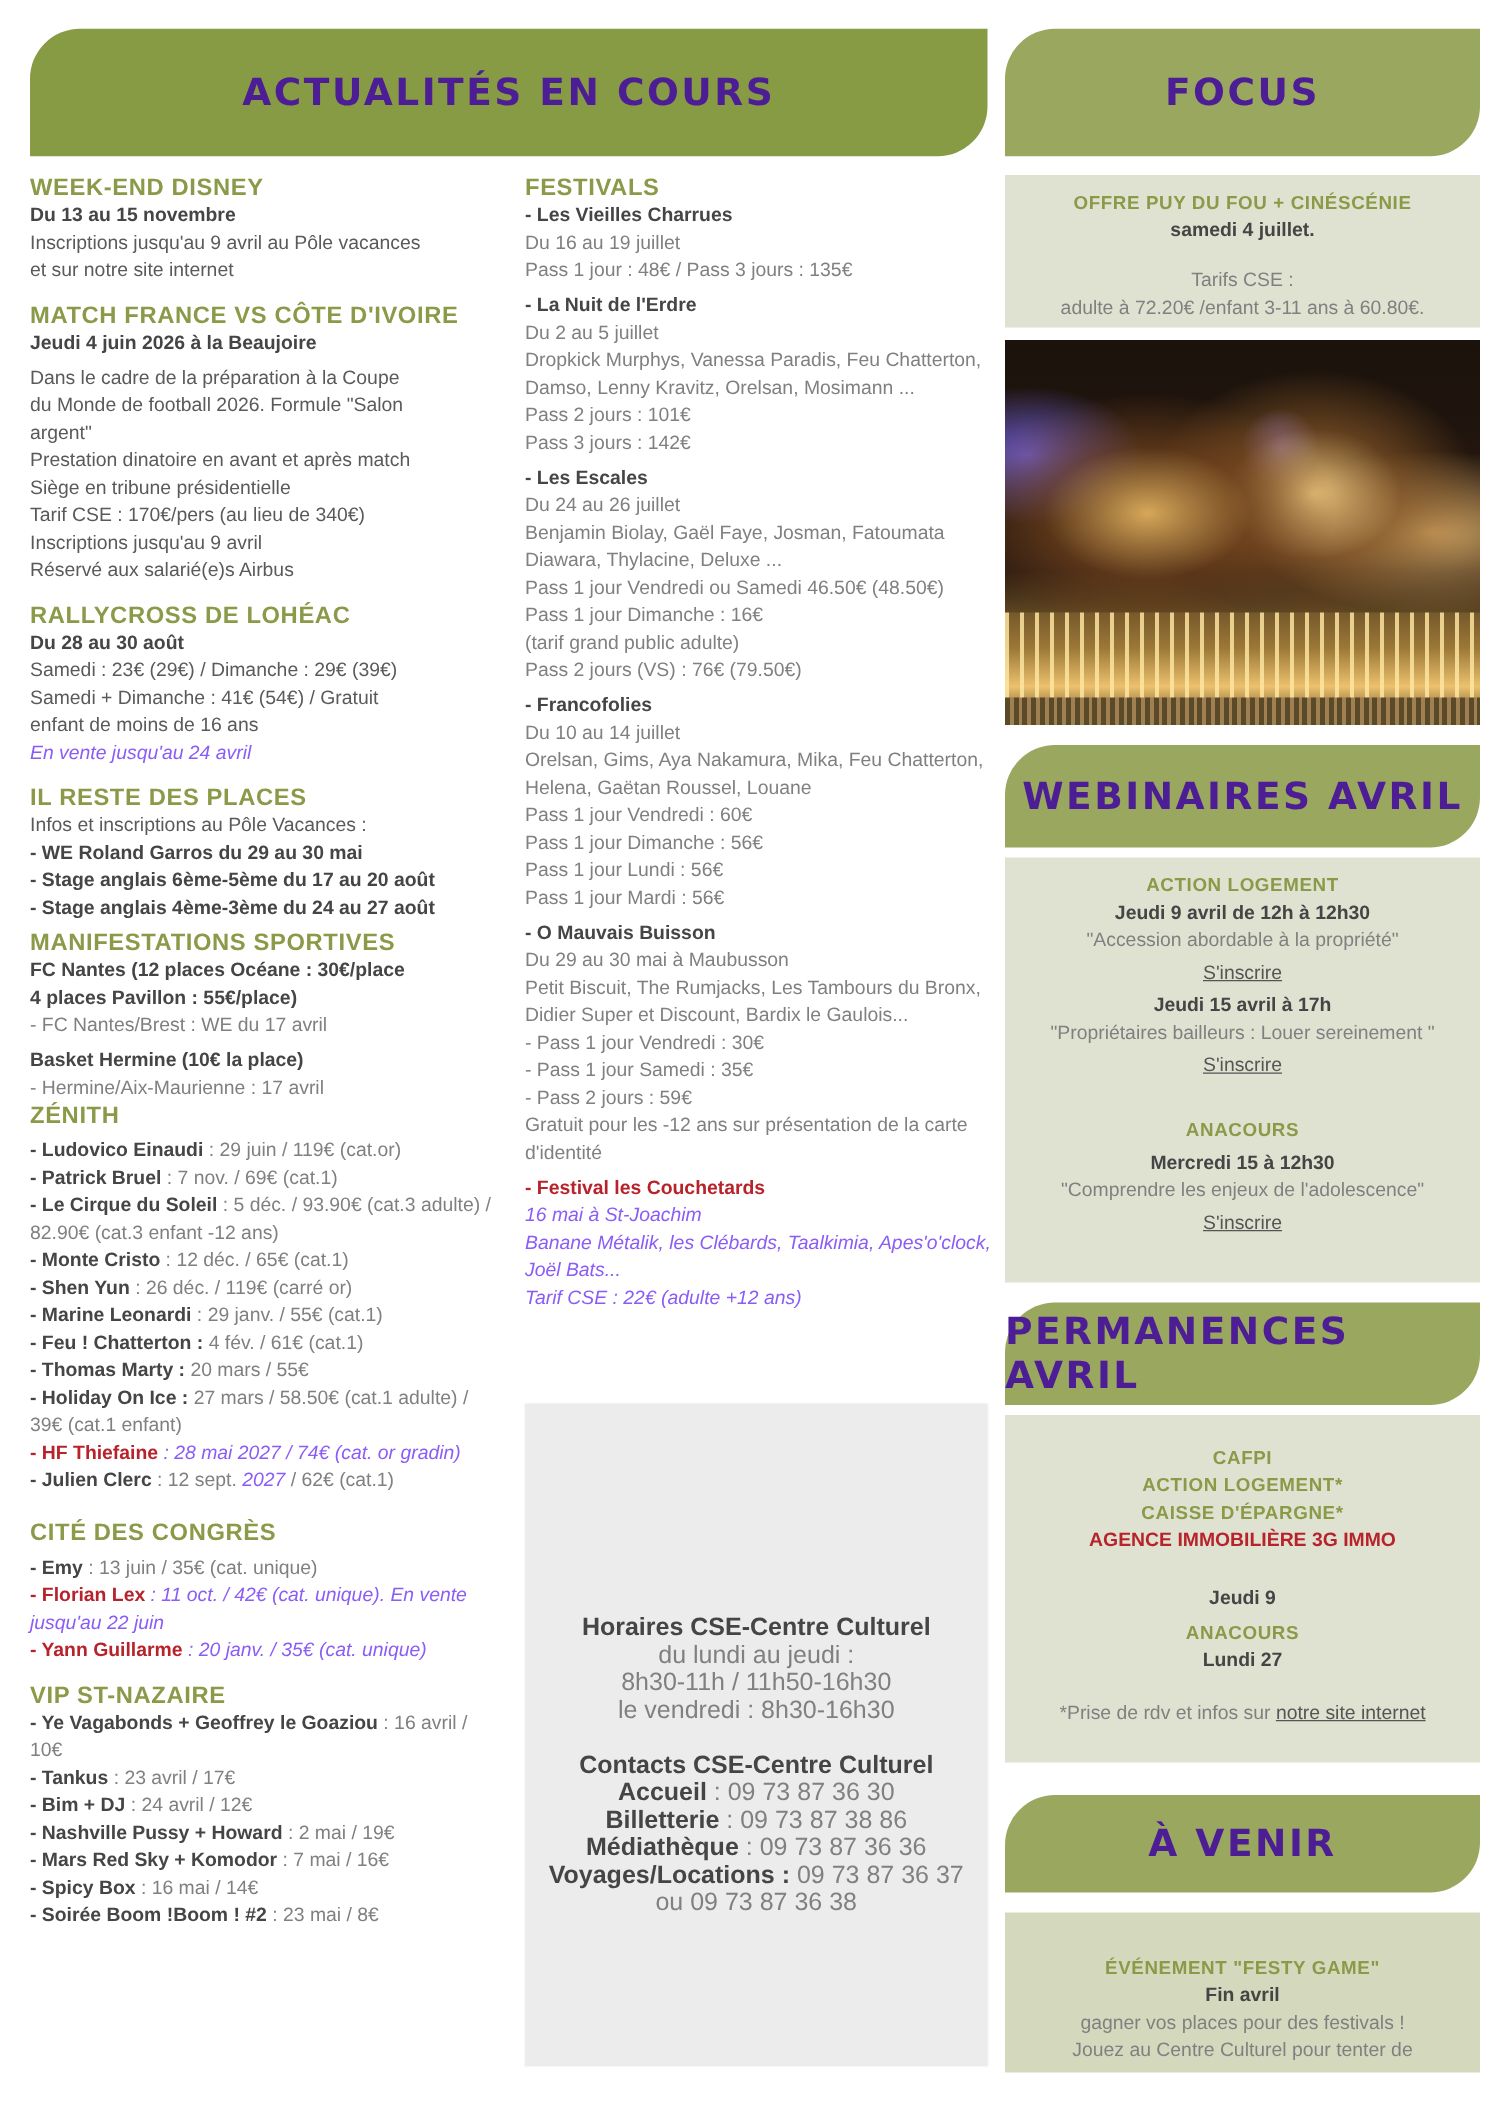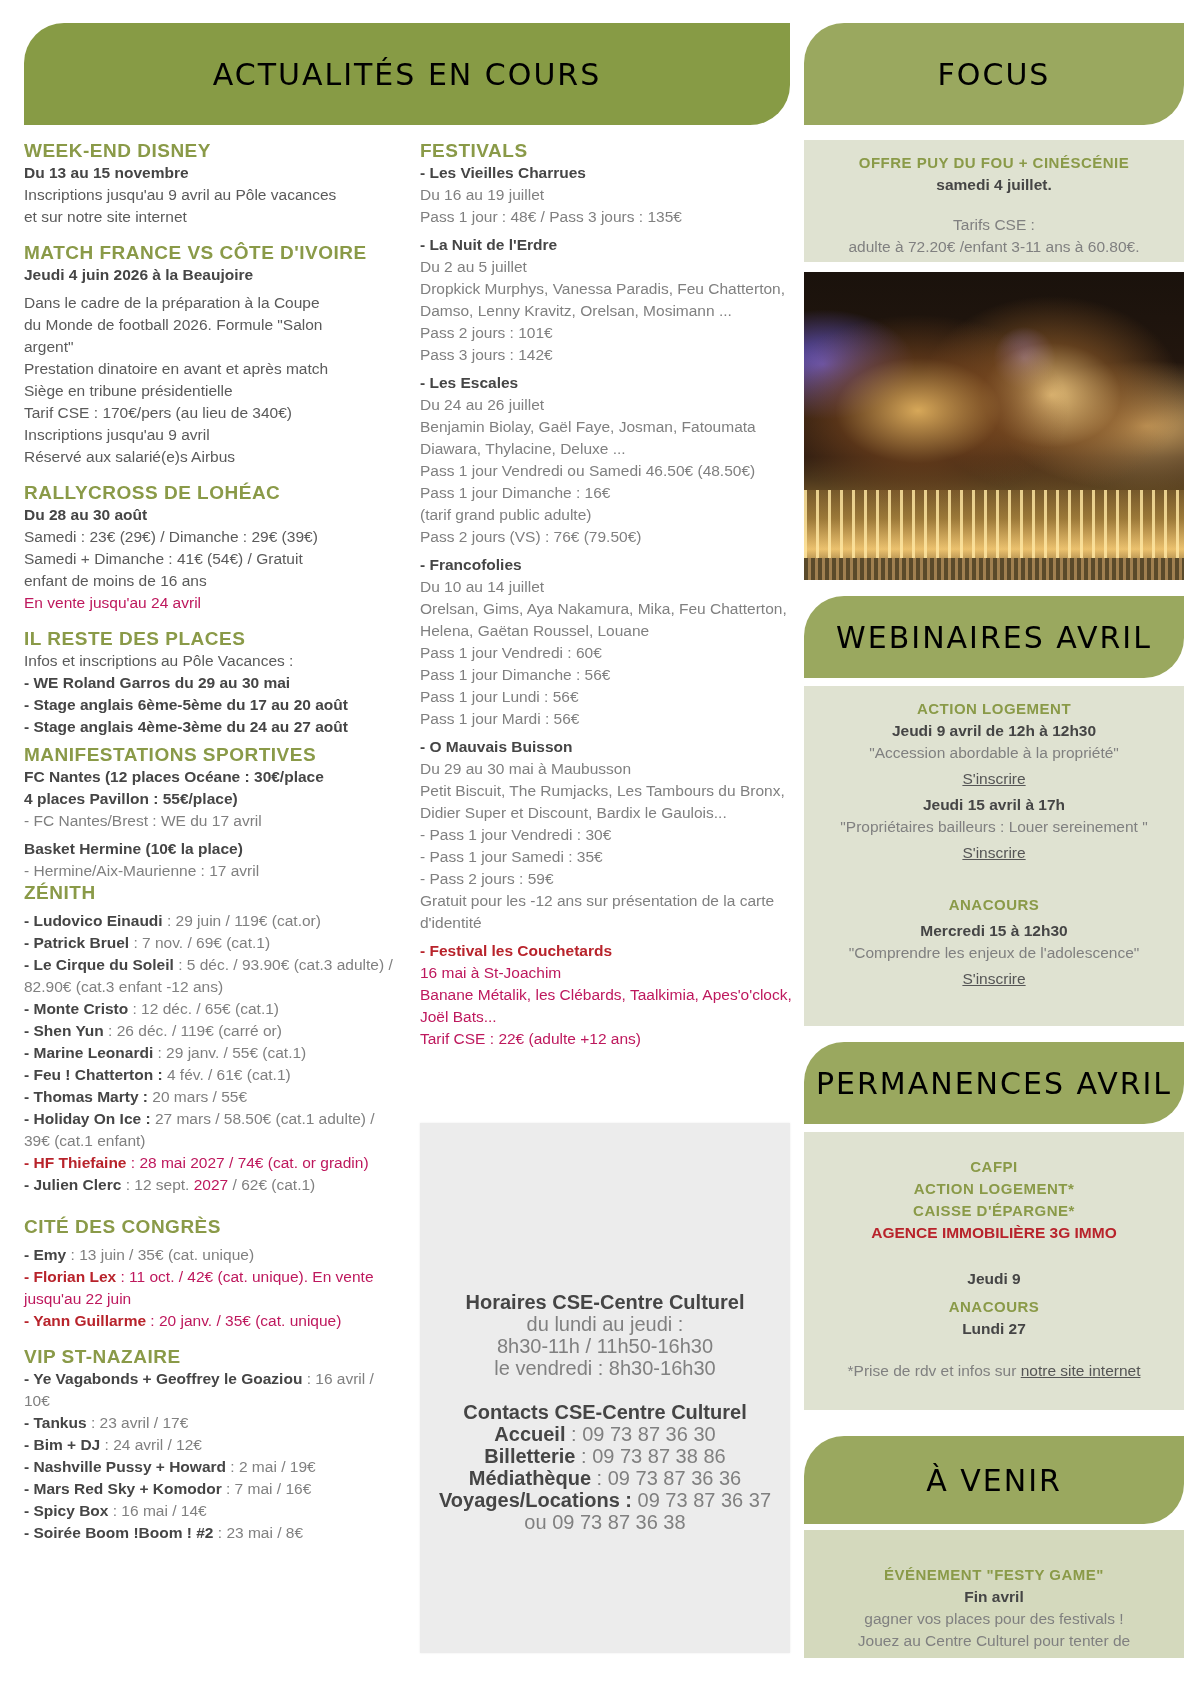--- a/index.html
+++ b/index.html
@@ -1,33 +1,33 @@
 <!DOCTYPE html>
 <html><head>
 <meta charset="utf-8">
 <style>
   * { box-sizing: border-box; margin: 0; padding: 0; }
   html, body { width: 1200px; height: 1697px; background: #ffffff; overflow: hidden; }
   body { font-family: "Liberation Sans", "DejaVu Sans", sans-serif; color: #555555; position: relative; }
 
-  .hdr { position: absolute; color: #000000; font-family: "DejaVu Sans", sans-serif; font-weight: 400;
+  .hdr { position: absolute; color: #4c1d95; font-family: "DejaVu Sans", sans-serif; font-weight: 700;
          display: flex; align-items: center; justify-content: center; letter-spacing: 2px; text-transform: uppercase; }
   .hdr-main { left: 24px; top: 23px; width: 766px; height: 102px; background: #879b45;
               border-radius: 40px 0 40px 0; font-size: 30px; }
   .hdr-side { left: 804px; width: 380px; background: #9aa85f; border-radius: 40px 0 40px 0; font-size: 30px; }
 
   .col { position: absolute; font-size: 15.5px; line-height: 22px; }
   .col-a { left: 24px; top: 140px; width: 380px; }
   .col-b { left: 420px; top: 140px; width: 380px; }
 
   .sec-title { color: #8a9a48; font-weight: bold; letter-spacing: 0.5px; font-size: 19px; }
   .b { font-weight: bold; color: #454545; }
   .t { color: #5a5a5a; }
   .light { color: #808080; }
-  .red { color: #be185d; }
+  .red { color: #8b5cf6; font-style: italic; }
   .redb { color: #b8232b; font-weight: bold; }
   .gap { height: 14px; }
   .gap-s { height: 6px; }
 
   .panel { position: absolute; left: 804px; width: 380px; background: #dfe2d1; text-align: center; font-size: 15.5px; line-height: 22px; }
   .panel .sec-title { font-size: 15px; }
   .link { text-decoration: underline; color: #555; cursor: pointer; }
 
   .firework { position: absolute; left: 804px; top: 272px; width: 380px; height: 308px; overflow: hidden;
               background: radial-gradient(ellipse at 30% 45%, #d7a859 0%, rgba(120,70,30,0.6) 22%, transparent 40%),
@@ -44,21 +44,21 @@
   .contact-box { position: absolute; left: 420px; top: 1123px; width: 370px; height: 530px; background: #ececec;
                  box-shadow: 0 0 2px rgba(0,0,0,0.08); text-align: center; font-size: 20px; line-height: 22px; padding-top: 168px; }
 </style>
 </head>
 <body>
 
 <div class="hdr hdr-main">ACTUALITÉS EN COURS</div>
 <div class="hdr hdr-side" style="top:23px;height:102px;">FOCUS</div>
 <div class="hdr hdr-side" style="top:596px;height:82px;">WEBINAIRES AVRIL</div>
 <div class="hdr hdr-side" style="top:1042px;height:82px;">PERMANENCES AVRIL</div>
-<div class="hdr hdr-side" style="top:1436px;height:88px;">À VENIR</div>
+<div class="hdr hdr-side" style="top:1436px;height:78px;">À VENIR</div>
 
 <div class="col col-a">
   <section>
     <div class="sec-title">WEEK-END DISNEY</div>
     <div class="b">Du 13 au 15 novembre</div>
     <div class="t">Inscriptions jusqu'au 9 avril au Pôle vacances</div>
     <div class="t">et sur notre site internet</div>
   </section>
   <div class="gap"></div>
   <section>

